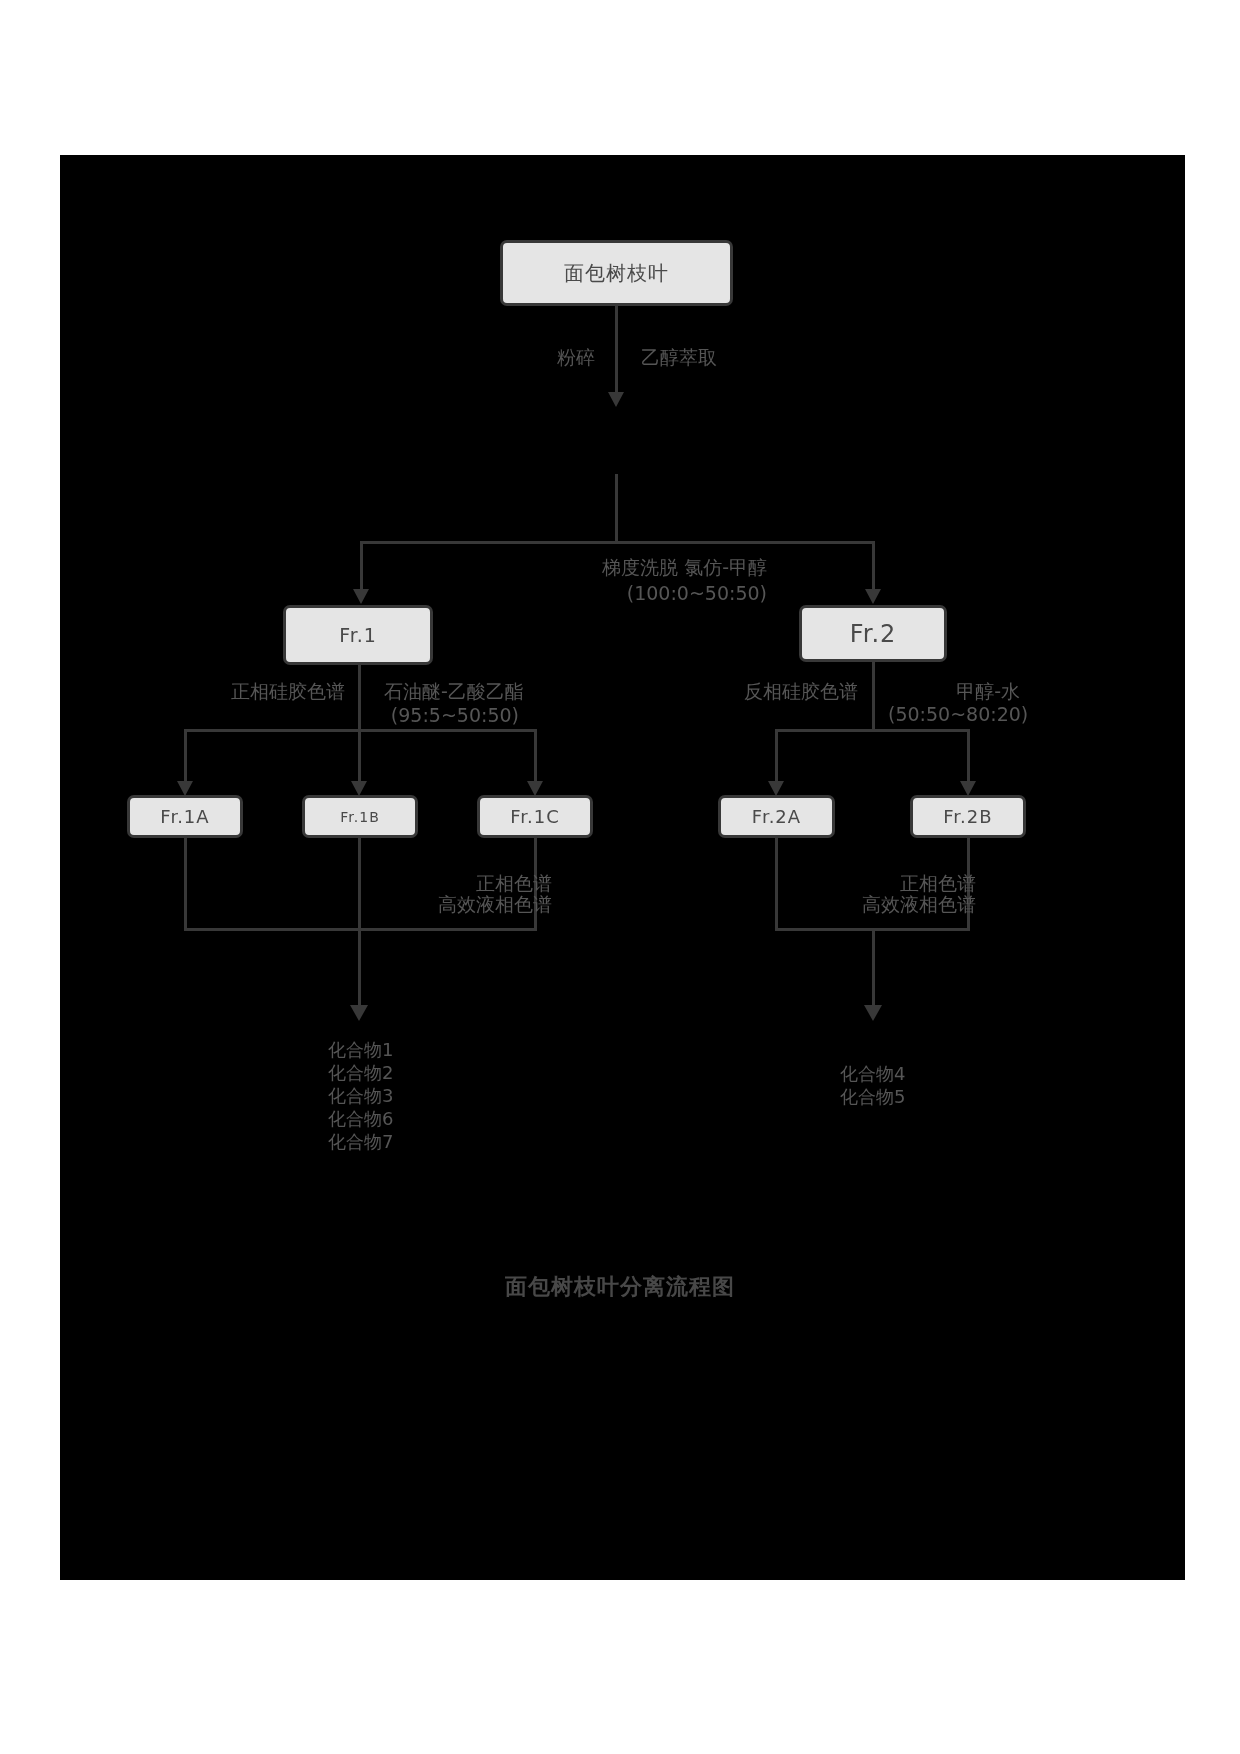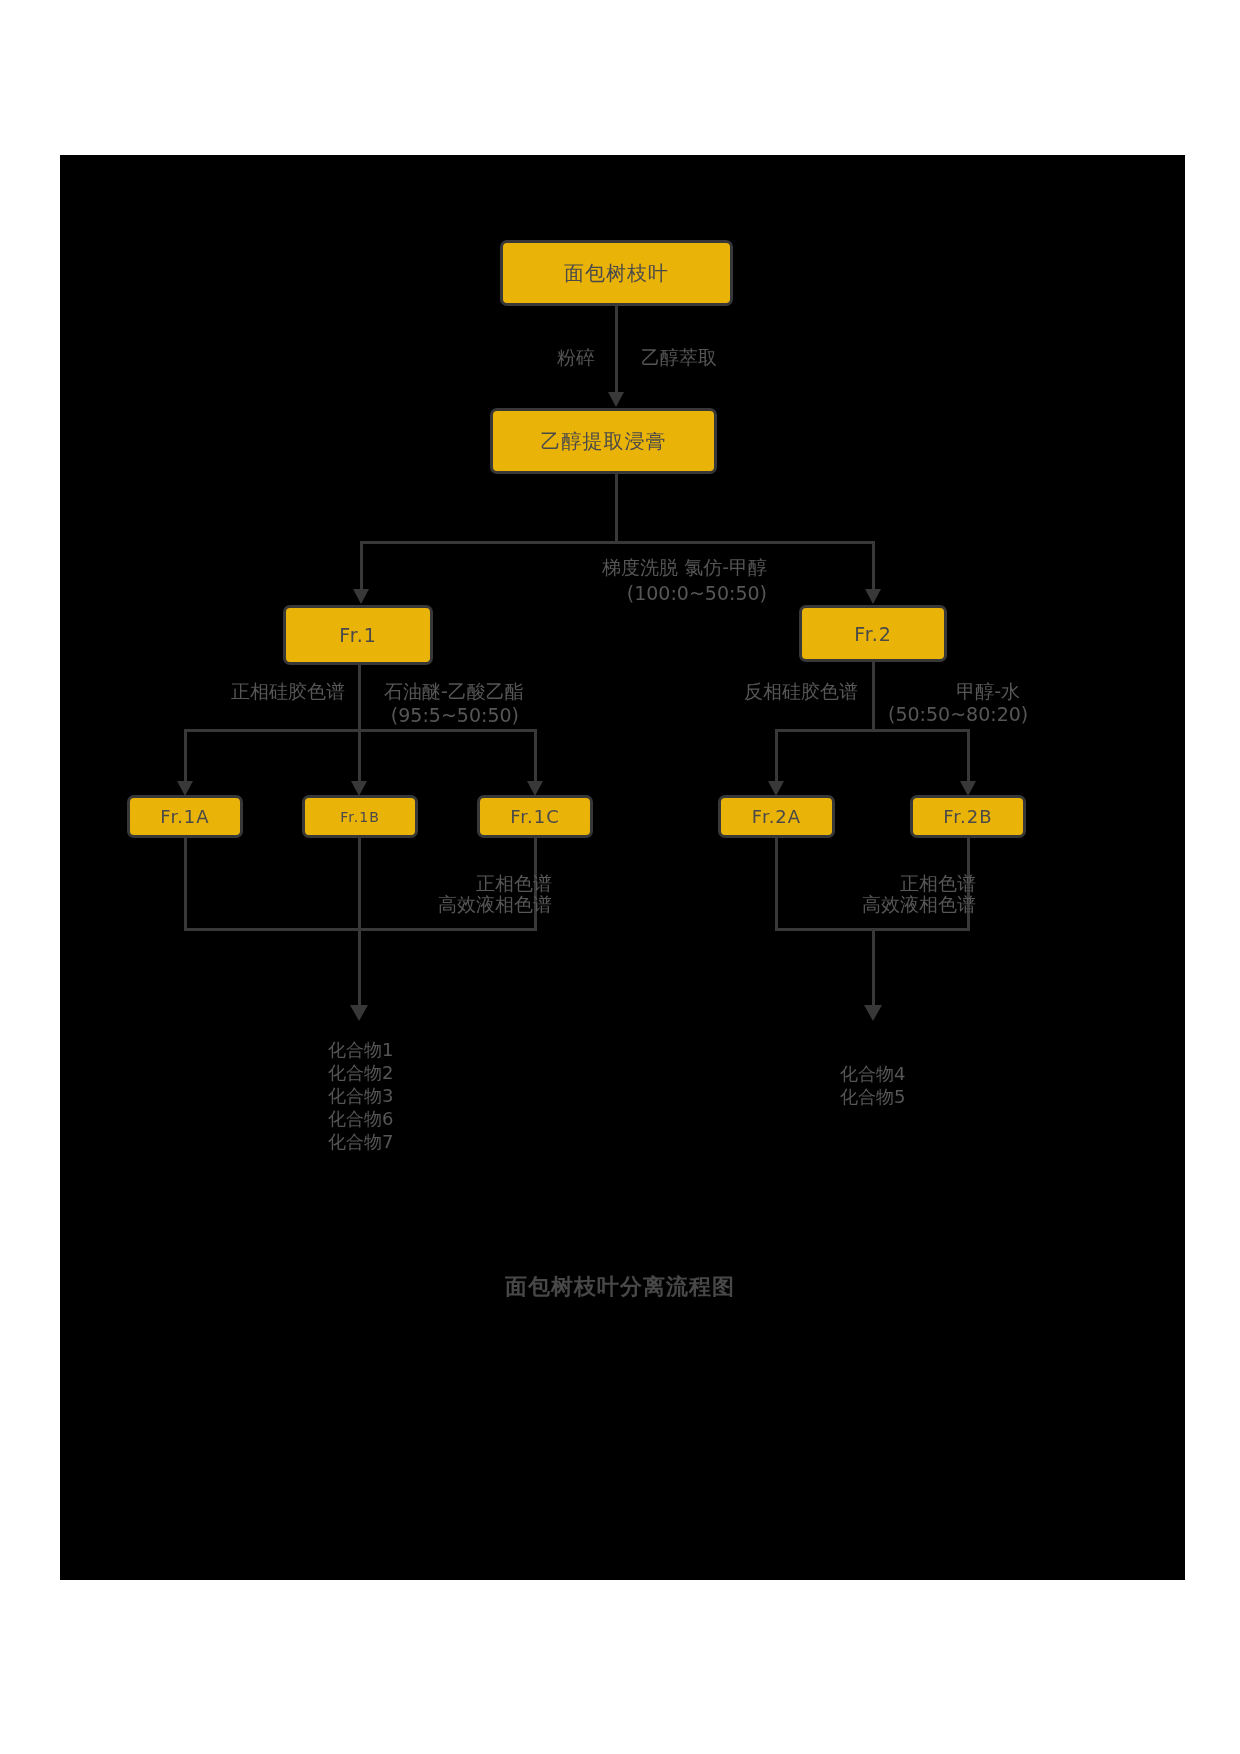--- a/index.html
+++ b/index.html
@@ -1,19 +1,19 @@
 <!DOCTYPE html>
 <html><head>
 <meta charset="utf-8">
 <style>
   html,body{margin:0;padding:0;background:#ffffff;}
   .page{position:relative;width:1240px;height:1754px;background:#ffffff;
         font-family:"DejaVu Sans",sans-serif;overflow:hidden;}
   .panel{position:absolute;left:60px;top:155px;width:1125px;height:1425px;background:#000000;}
-  .node{position:absolute;background:#eab308;border:3px solid #383838;border-radius:7px;
+  .node{position:absolute;background:#e5e5e5;border:3px solid #383838;border-radius:7px;
         display:flex;align-items:center;justify-content:center;
         color:#4a4a4a;box-sizing:border-box;letter-spacing:1px;}
   .vline{position:absolute;width:3px;background:#383838;}
   .hline{position:absolute;height:3px;background:#383838;}
   .arrow{position:absolute;width:0;height:0;
          border-left:8px solid transparent;border-right:8px solid transparent;
          border-top:15px solid #383838;}
   .arrow-big{position:absolute;width:0;height:0;
          border-left:9px solid transparent;border-right:9px solid transparent;
          border-top:16px solid #383838;}
@@ -31,33 +31,32 @@
 <div class="page">
   <div class="panel"></div>
 
   <div class="node" style="left:500px;top:240px;width:233px;height:66px;font-size:20px">面包树枝叶</div>
 
   <div class="vline" style="left:615px;top:306px;height:86px"></div>
   <div class="arrow" style="left:608px;top:392px"></div>
   <div class="lbl right" style="left:480px;top:346px;width:115px">粉碎</div>
   <div class="lbl" style="left:641px;top:346px;width:170px">乙醇萃取</div>
 
-  <div class="node" style="left:490px;top:408px;width:227px;height:66px;font-size:20px">乙醇提取浸膏</div>
 
   <div class="vline" style="left:615px;top:474px;height:68px"></div>
   <div class="hline" style="left:360px;top:541px;width:515px"></div>
   <div class="vline" style="left:360px;top:541px;height:48px"></div>
   <div class="arrow" style="left:353px;top:589px"></div>
   <div class="vline" style="left:872px;top:541px;height:48px"></div>
   <div class="arrow" style="left:865px;top:589px"></div>
   <div class="lbl center" style="left:467px;top:556px;width:300px">梯度洗脱 氯仿-甲醇</div>
   <div class="lbl center" style="left:467px;top:582px;width:300px">(100:0~50:50)</div>
 
   <div class="node" style="left:283px;top:605px;width:150px;height:60px;font-size:19px">Fr.1</div>
-  <div class="node" style="left:799px;top:605px;width:148px;height:57px;font-size:19px">Fr.2</div>
+  <div class="node" style="left:799px;top:605px;width:148px;height:57px;font-size:24px">Fr.2</div>
 
   <div class="vline" style="left:358px;top:665px;height:116px"></div>
   <div class="lbl right" style="left:185px;top:680px;width:160px">正相硅胶色谱</div>
   <div class="lbl" style="left:384px;top:680px;width:190px">石油醚-乙酸乙酯</div>
   <div class="lbl center" style="left:384px;top:704px;width:135px">(95:5~50:50)</div>
   <div class="hline" style="left:184px;top:729px;width:353px"></div>
   <div class="vline" style="left:184px;top:729px;height:52px"></div>
   <div class="arrow" style="left:177px;top:781px"></div>
   <div class="arrow" style="left:351px;top:781px"></div>
   <div class="vline" style="left:534px;top:729px;height:52px"></div>

